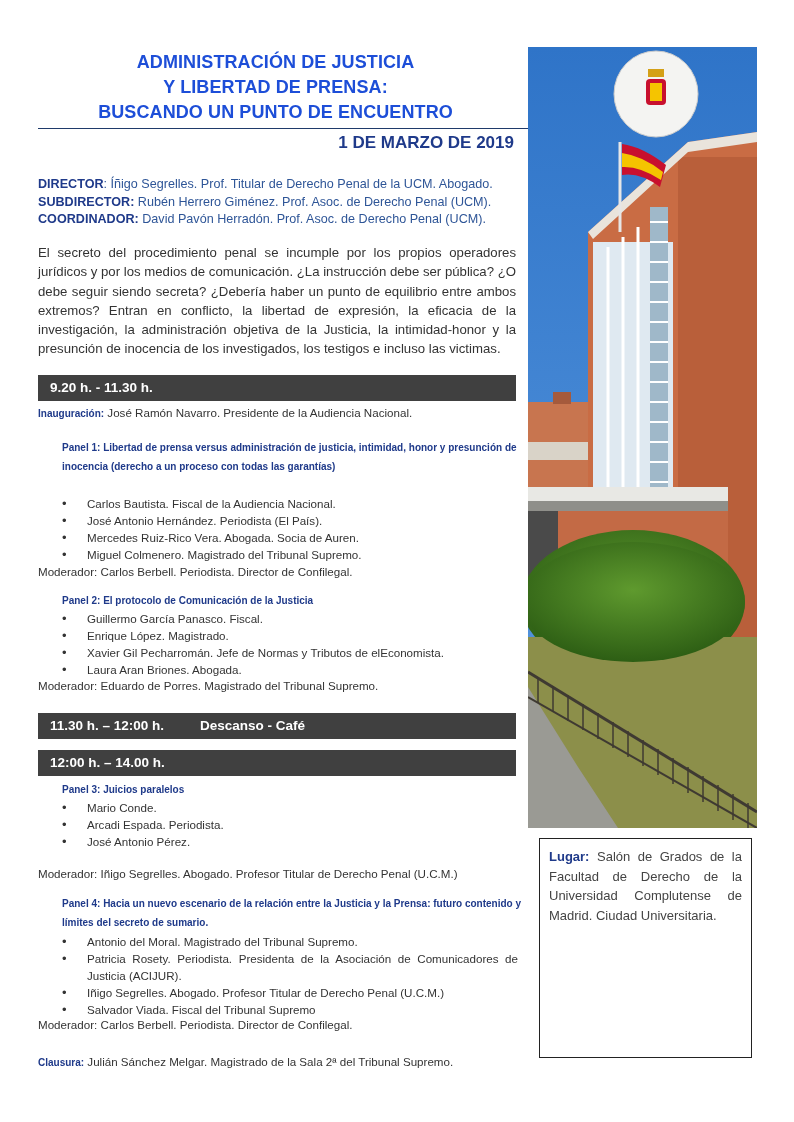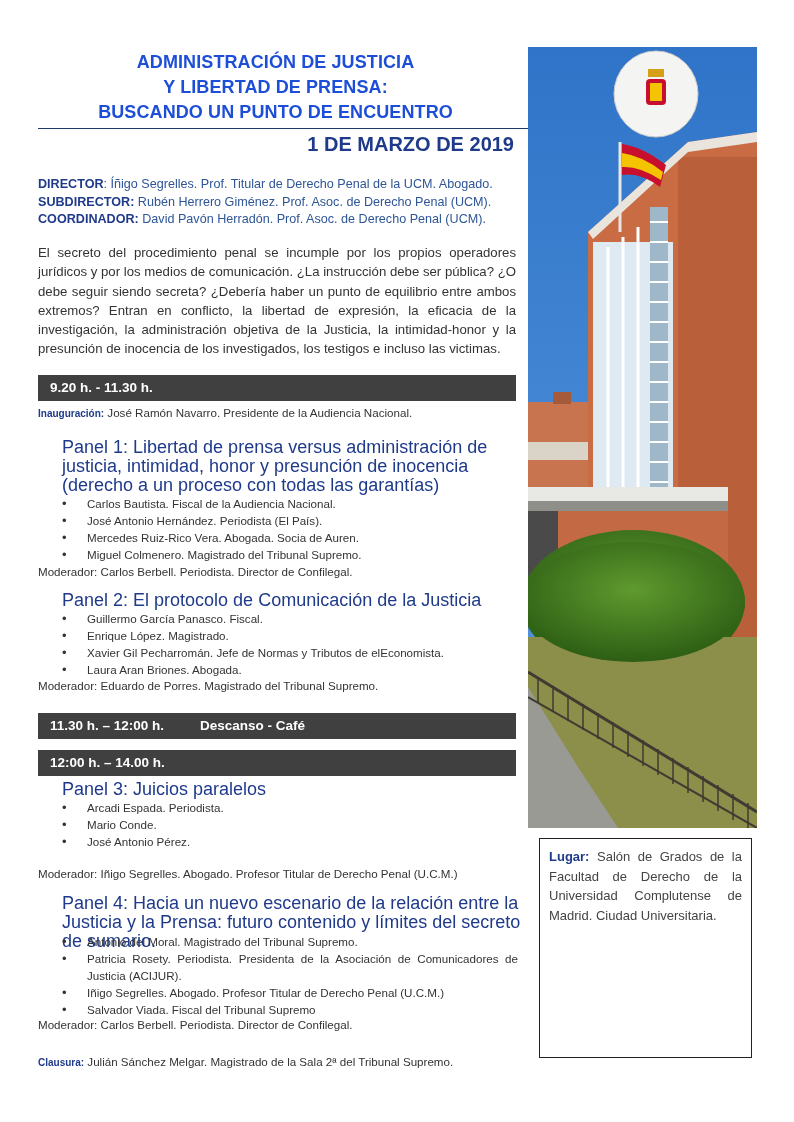--- a/index.html
+++ b/index.html
@@ -1,30 +1,30 @@
 <!DOCTYPE html>
 <html><head>
 <meta charset="utf-8">
 <style>
   html, body { margin: 0; padding: 0; background: #ffffff; }
   body { width: 794px; height: 1122px; position: relative; overflow: hidden;
          font-family: "Liberation Sans", "DejaVu Sans", sans-serif; color: #333; }
   .title { position: absolute; left: 38px; width: 475px; top: 50px; text-align: center;
            color: #1d4ed8; font-weight: bold; font-size: 18px; line-height: 25px; letter-spacing: 0.1px; }
   .title-rule { position: absolute; left: 38px; top: 128px; width: 490px; height: 1px; background: #1f3a6a; }
-  .date { position: absolute; right: 280px; top: 133px; color: #1f3a8a; font-weight: bold; font-size: 20px; }
+  .date { position: absolute; right: 280px; top: 133px; color: #1f3a8a; font-weight: bold; font-size: 17px; }
   .staff { position: absolute; left: 38px; top: 176px; width: 480px; font-size: 12.6px; line-height: 17.5px; color: #2e5597; }
   .staff b { color: #1f3a8a; }
   .intro { position: absolute; left: 38px; top: 243px; width: 478px; font-size: 13.2px; line-height: 19.3px; color: #333; text-align: justify; }
   .bar { position: absolute; left: 38px; width: 478px; height: 26px; background: #404040; color: #fff; font-weight: bold;
          font-size: 13.5px; line-height: 26px; padding-left: 12px; box-sizing: border-box; }
   .bar .sub { margin-left: 36px; }
   .row { position: absolute; left: 38px; font-size: 11.6px; color: #333; white-space: nowrap; }
   .row b.lab { color: #1f3a8a; font-size: 10px; }
-  .panel-title { position: absolute; left: 62px; width: 460px; color: #1f3a8a; font-weight: normal; font-size: 18px; line-height: 19px; }
+  .panel-title { position: absolute; left: 62px; width: 460px; color: #1f3a8a; font-weight: bold; font-size: 10px; line-height: 19px; }
   ul.speakers { position: absolute; left: 62px; width: 456px; margin: 0; padding: 0; list-style: none; font-size: 11.6px; line-height: 17px; color: #333; }
   ul.speakers li { position: relative; padding-left: 25px; }
   ul.speakers li::before { content: "\2022"; position: absolute; left: 0; top: 0; font-size: 13px; }
   ul.speakers li.just { text-align: justify; text-align-last: left; }
   .mod { position: absolute; left: 38px; font-size: 11.6px; color: #333; white-space: nowrap; }
   .photo { position: absolute; left: 528px; top: 47px; width: 229px; height: 781px; overflow: hidden; background: #3b7fd0; }
   .photo svg { display: block; }
   .infobox { position: absolute; left: 539px; top: 838px; width: 213px; height: 220px; border: 1.5px solid #222; box-sizing: border-box;
              padding: 8px 9px; font-size: 13px; color: #444; }
   .infobox .lugar { line-height: 19.5px; text-align: justify; }
@@ -70,22 +70,22 @@
   <li>Xavier Gil Pecharromán. Jefe de Normas y Tributos de elEconomista.</li>
   <li>Laura Aran Briones. Abogada.</li>
 </ul>
 <div class="mod" style="top:679px;">Moderador: Eduardo de Porres. Magistrado del Tribunal Supremo.</div>
 
 <div class="bar" style="top:713px;"><span>11.30 h. – 12:00 h.</span><span class="sub">Descanso - Café</span></div>
 <div class="bar" style="top:750px;"><span>12:00 h. – 14.00 h.</span></div>
 
 <div class="panel-title" style="top:780px;">Panel 3: Juicios paralelos</div>
 <ul class="speakers" style="top:799px;">
+  <li>Mario Conde.</li>
   <li>Arcadi Espada. Periodista.</li>
-  <li>Mario Conde.</li>
   <li>José Antonio Pérez.</li>
 </ul>
 <div class="mod" style="top:867px;">Moderador: Iñigo Segrelles. Abogado. Profesor Titular de Derecho Penal (U.C.M.)</div>
 
 <div class="panel-title" style="top:894px;">Panel 4: Hacia un nuevo escenario de la relación entre la Justicia y la Prensa: futuro contenido y límites del secreto de sumario.</div>
 <ul class="speakers" style="top:933px;">
   <li>Antonio del Moral. Magistrado del Tribunal Supremo.</li>
   <li class="just">Patricia Rosety. Periodista. Presidenta de la Asociación de Comunicadores de Justicia (ACIJUR).</li>
   <li>Iñigo Segrelles. Abogado. Profesor Titular de Derecho Penal (U.C.M.)</li>
   <li>Salvador Viada. Fiscal del Tribunal Supremo</li>

